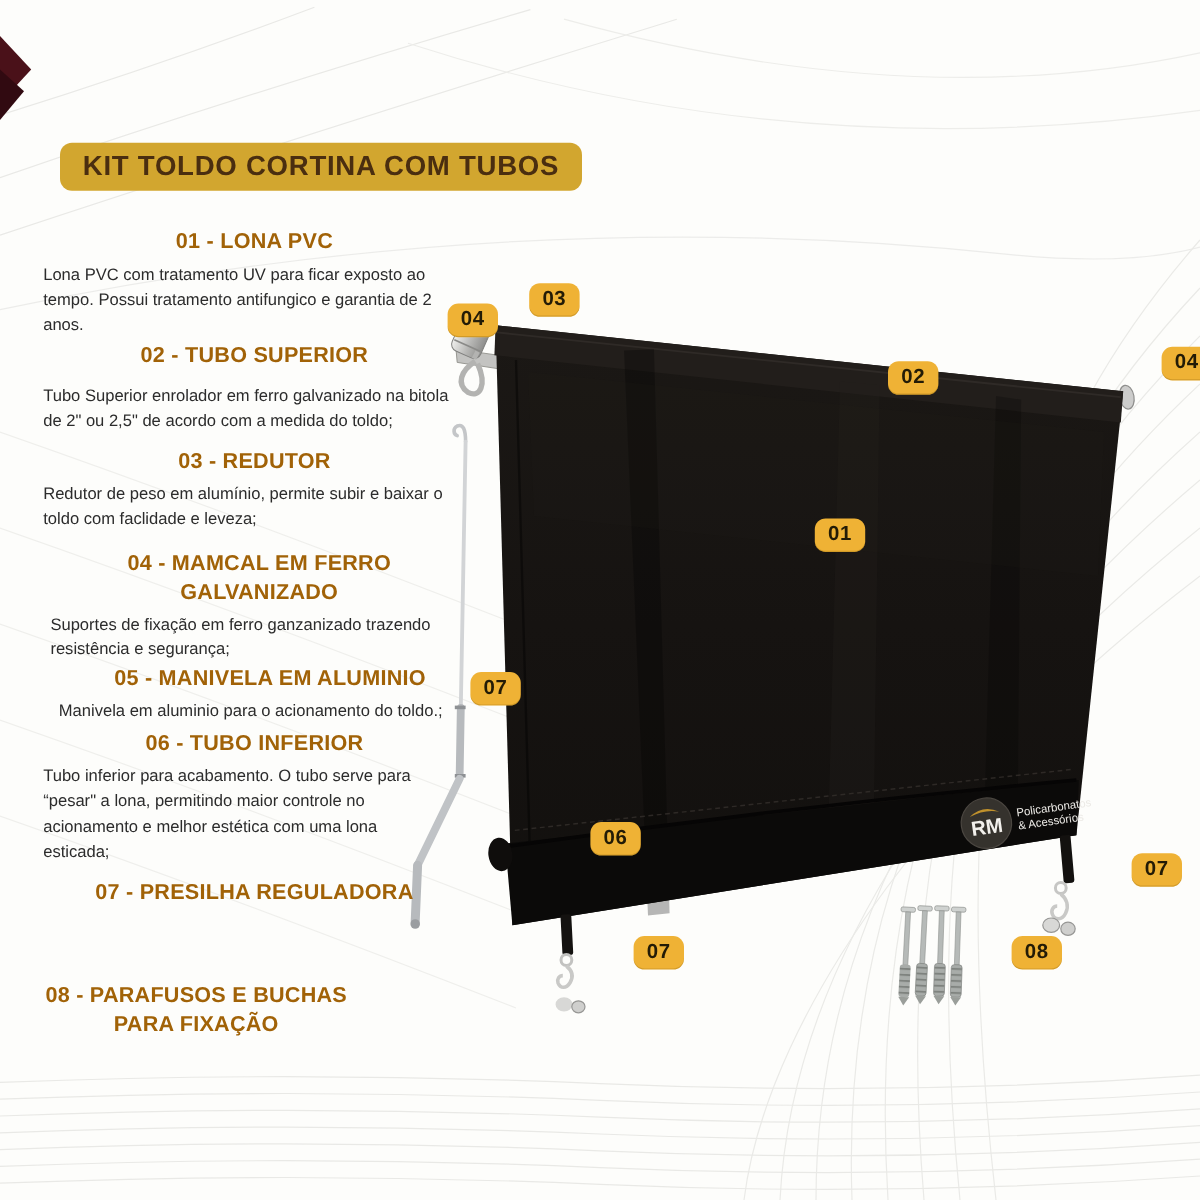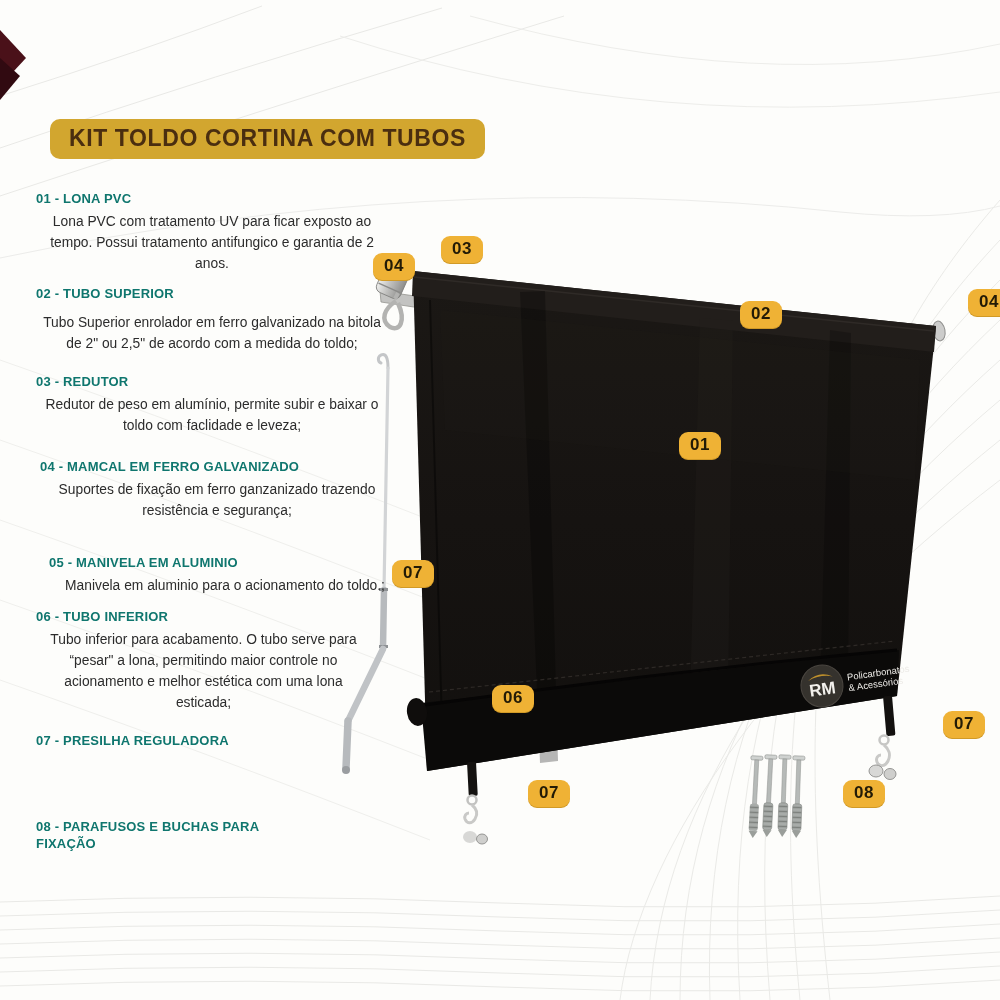--- a/index.html
+++ b/index.html
@@ -10,22 +10,22 @@
 
   .title-badge{
     position:absolute;left:27px;top:119px;
     background:var(--accent-yellow,#d2a62f);
     color:var(--title-text,#4a2e10);
     font-size:23px;font-weight:600;letter-spacing:.6px;
     padding:6px 19px 7px 19px;border-radius:10px;white-space:nowrap;margin-left:23px;
   }
 
   .section{position:absolute;left:36px;width:352px;color:#262626;}
-  .section h3{margin:0 0 5px 0;font-size:13px;font-weight:bold;color:#0f766e;letter-spacing:.2px;line-height:1.32;}
-  .section p{margin:0;font-size:13.8px;line-height:1.52;color:#2c2c2c;text-align:center;}
+  .section h3{margin:0 0 5px 0;font-size:18px;font-weight:bold;color:#a16207;letter-spacing:.2px;line-height:1.32;text-align:center;}
+  .section p{margin:0;font-size:13.8px;line-height:1.52;color:#2c2c2c;}
   .sec-1{top:190px;}
   .sec-2{top:285px;} .sec-2 h3{margin-bottom:11px;}
   .sec-3{top:373px;}
   .sec-4{top:458px;left:40px;} .sec-4 p{padding-left:2px;}
   .sec-5{top:554px;margin-left:13px;}
   .sec-6{top:608px;} .sec-6 p{max-width:335px;}
   .sec-7{top:732px;}
   .sec-8{top:818px;} .sec-8 h3{max-width:255px;}
 
   .badge{

